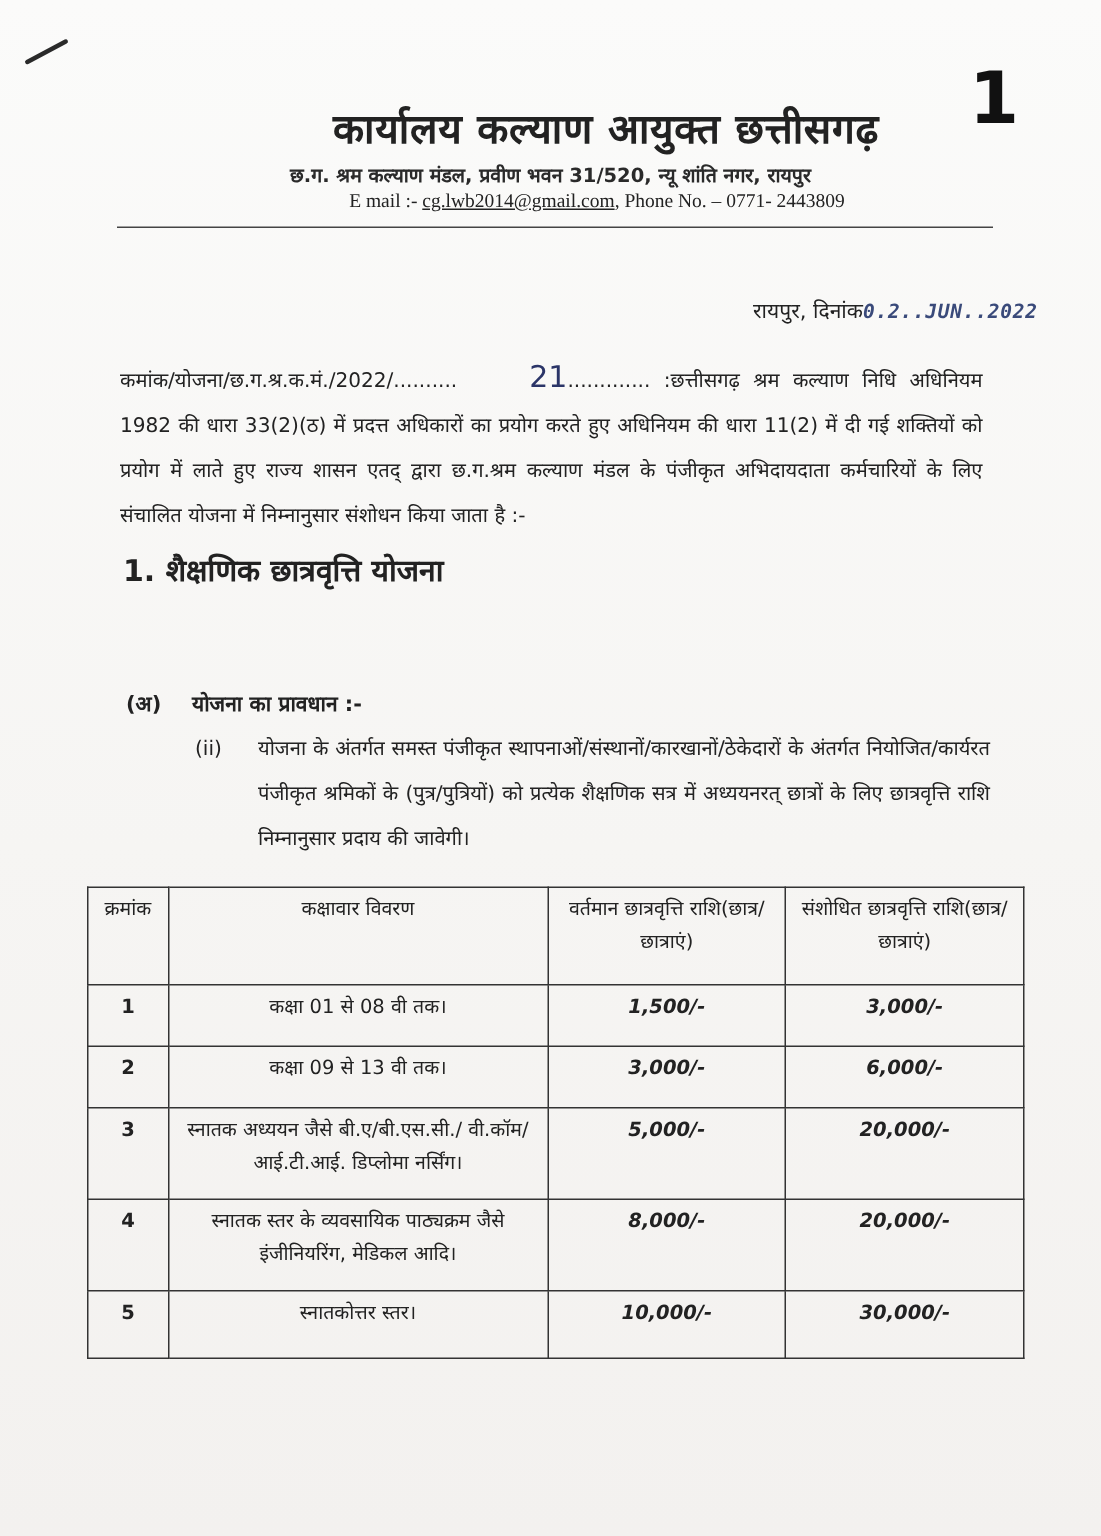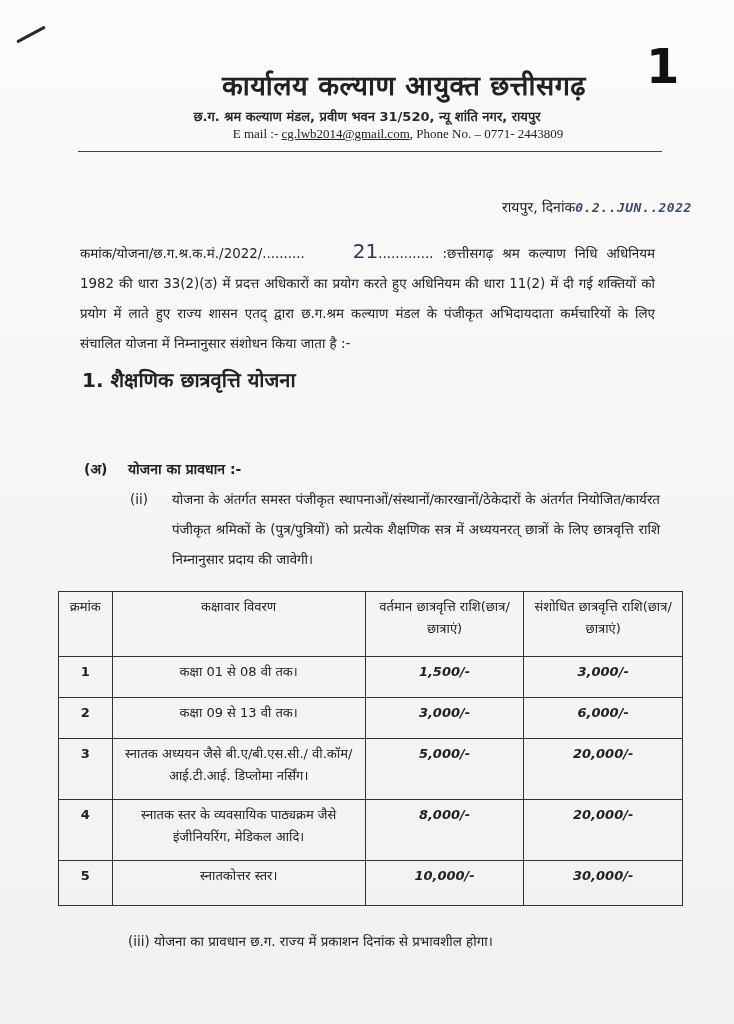--- a/index.html
+++ b/index.html
@@ -159,18 +159,14 @@
       </tr>
       <tr class="r5">
         <td class="num">5</td>
         <td class="desc">स्नातकोत्तर स्तर।</td>
         <td class="amt">10,000/-</td>
         <td class="amt">30,000/-</td>
       </tr>
     </tbody>
   </table>
 
-  <div class="item item-iii">
-    <span>(iii)</span>
-    <span>योजना का प्रावधान छ.ग. राज्य में प्रकाशन दिनांक से प्रभावशील होगा।</span>
-  </div>
 
 </div>
 
 </body></html>

